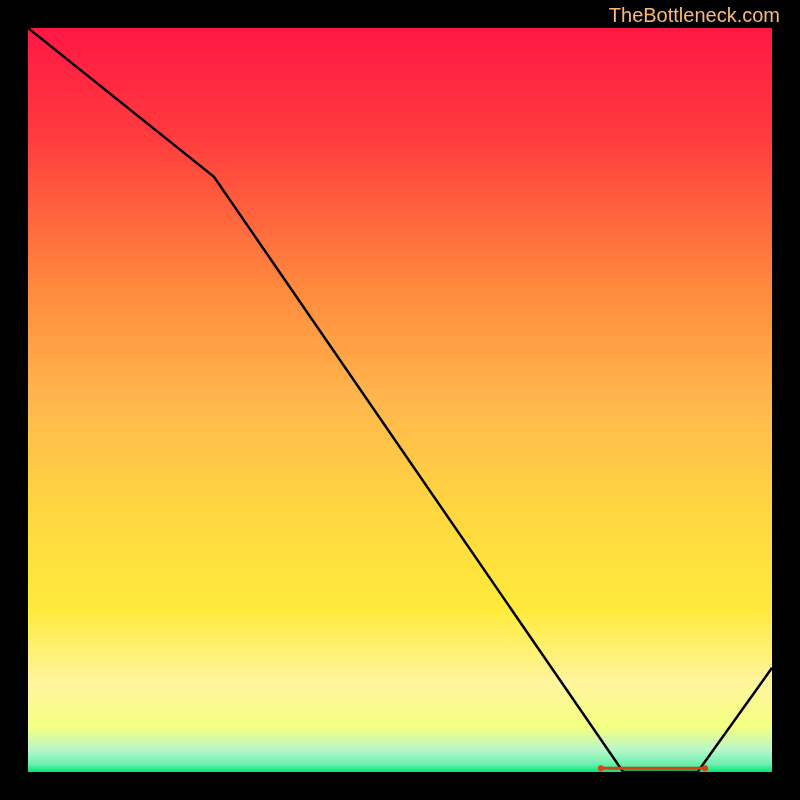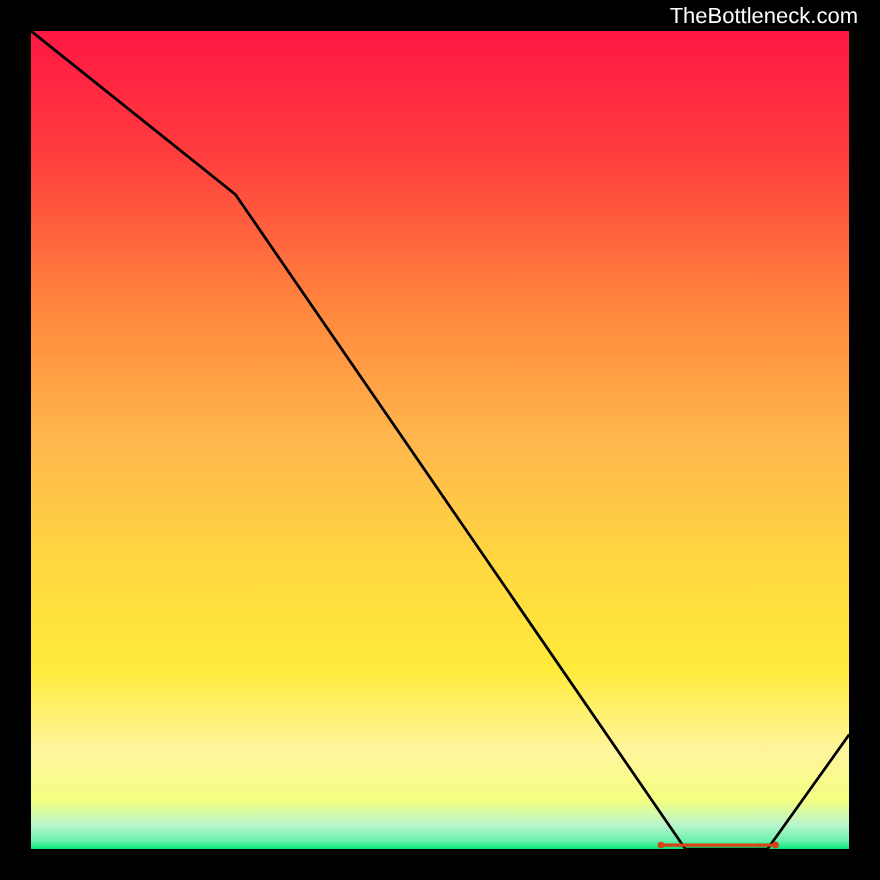--- a/index.html
+++ b/index.html
@@ -11,21 +11,21 @@
       width: 800px;
       height: 800px;
       background: #000;
       position: relative;
       font-family: Arial, sans-serif;
     }
     .watermark {
       position: absolute;
       top: 4px;
       right: 20px;
-      color: #ffffff;
+      color: #fdba74;
       font-size: 20px;
       z-index: 10;
     }
     .chart-container {
       position: absolute;
       top: 28px;
       left: 28px;
       width: 744px;
       height: 744px;
       overflow: hidden;

